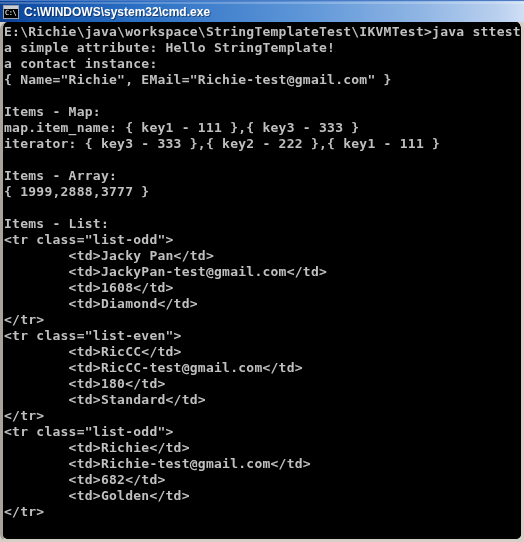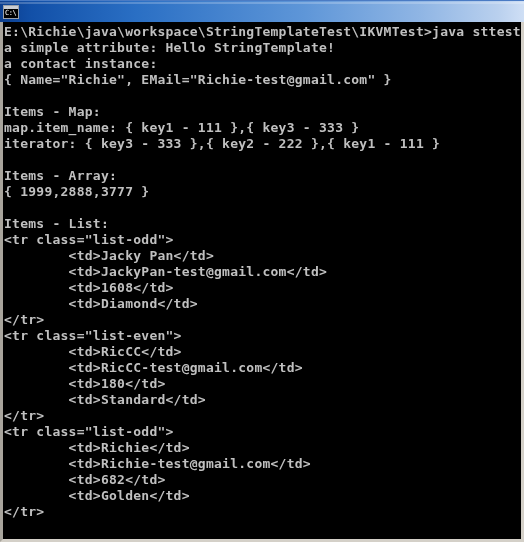--- a/index.html
+++ b/index.html
@@ -96,20 +96,21 @@
   
   .client-frame {
     flex: 1 1 auto;
     box-sizing: border-box;
     background: #000000;
     border-left: 3px solid #a8a49c;
     border-right: 3px solid #d4d0c8;
     border-bottom: 3px solid #d4d0c8;
     position: relative;
     overflow: hidden;
+    border-radius: 8px;
   }
   .client-frame::before {
     content: "";
     position: absolute;
     left: 0; top: 0; bottom: 0;
     width: 1px;
     background: #686460;
   }
 
   .console {
@@ -137,20 +138,21 @@
 </head>
 <body>
 
 <div class="window">
 
   <div class="titlebar">
     <div class="title-icon">
       <div class="bar"></div>
       <div class="glyph">C:\</div>
     </div>
+    <span class="title-text">C:\WINDOWS\system32\cmd.exe</span>
     <div class="titlebar-spacer"></div>
   </div>
 
   <div class="client-frame">
     <div class="console" id="console-output"><div class="line">E:\Richie\java\workspace\StringTemplateTest\IKVMTest&gt;java sttest</div><div class="line">a simple attribute: Hello StringTemplate!</div><div class="line">a contact instance:</div><div class="line">{ Name="Richie", EMail="Richie-test@gmail.com" }</div><div class="line"></div><div class="line">Items - Map:</div><div class="line">map.item_name: { key1 - 111 },{ key3 - 333 }</div><div class="line">iterator: { key3 - 333 },{ key2 - 222 },{ key1 - 111 }</div><div class="line"></div><div class="line">Items - Array:</div><div class="line">{ 1999,2888,3777 }</div><div class="line"></div><div class="line">Items - List:</div><div class="line">&lt;tr class="list-odd"&gt;</div><div class="line">        &lt;td&gt;Jacky Pan&lt;/td&gt;</div><div class="line">        &lt;td&gt;JackyPan-test@gmail.com&lt;/td&gt;</div><div class="line">        &lt;td&gt;1608&lt;/td&gt;</div><div class="line">        &lt;td&gt;Diamond&lt;/td&gt;</div><div class="line">&lt;/tr&gt;</div><div class="line">&lt;tr class="list-even"&gt;</div><div class="line">        &lt;td&gt;RicCC&lt;/td&gt;</div><div class="line">        &lt;td&gt;RicCC-test@gmail.com&lt;/td&gt;</div><div class="line">        &lt;td&gt;180&lt;/td&gt;</div><div class="line">        &lt;td&gt;Standard&lt;/td&gt;</div><div class="line">&lt;/tr&gt;</div><div class="line">&lt;tr class="list-odd"&gt;</div><div class="line">        &lt;td&gt;Richie&lt;/td&gt;</div><div class="line">        &lt;td&gt;Richie-test@gmail.com&lt;/td&gt;</div><div class="line">        &lt;td&gt;682&lt;/td&gt;</div><div class="line">        &lt;td&gt;Golden&lt;/td&gt;</div><div class="line">&lt;/tr&gt;</div></div>
   </div>
 
 </div>
 
 </body></html>

